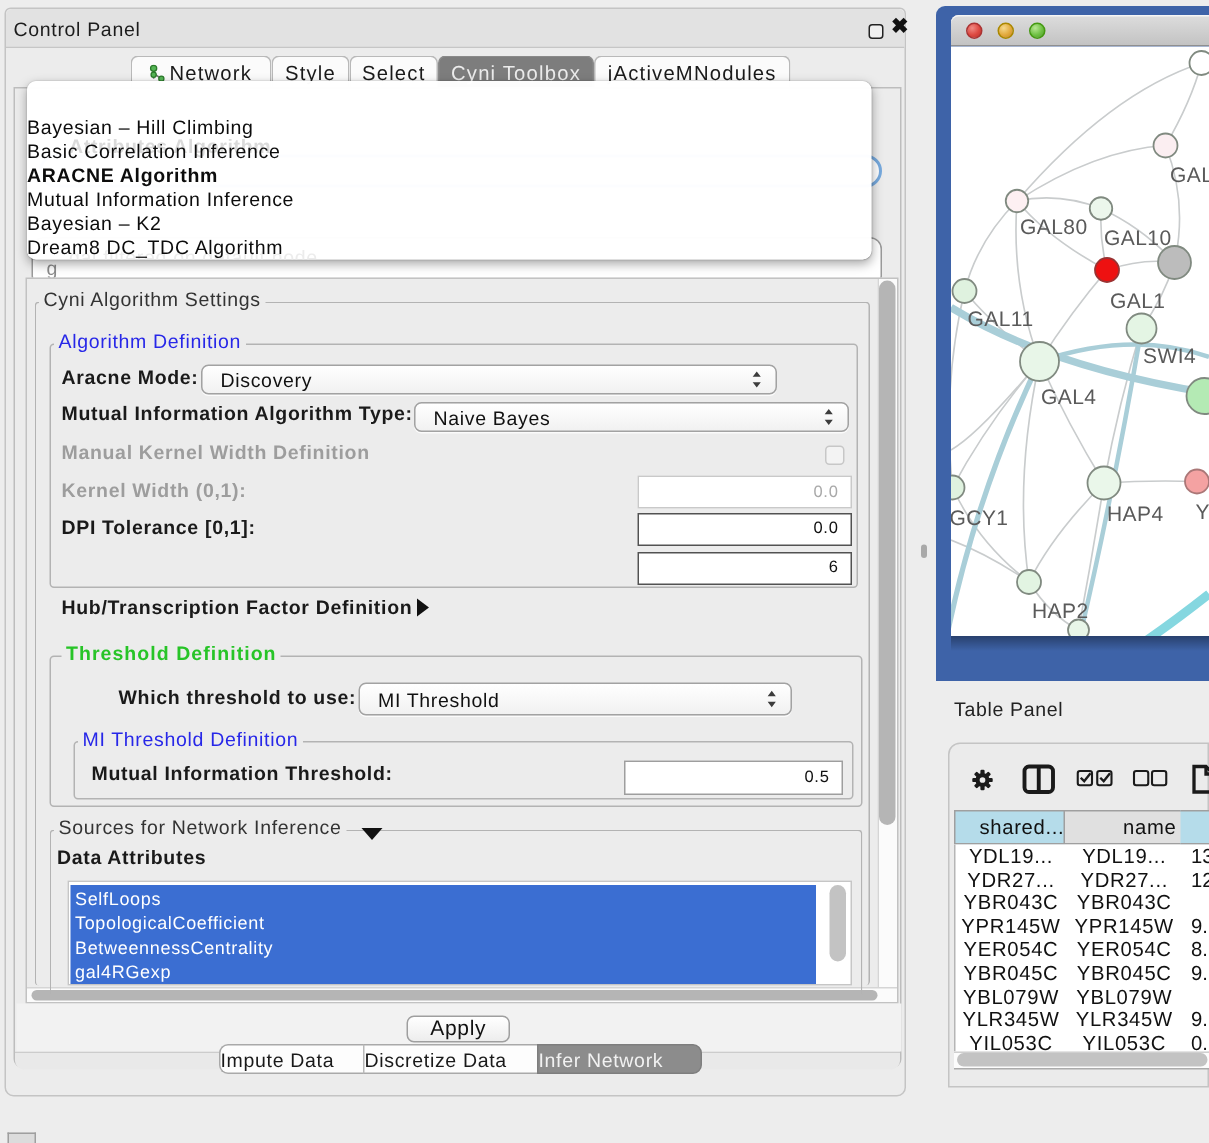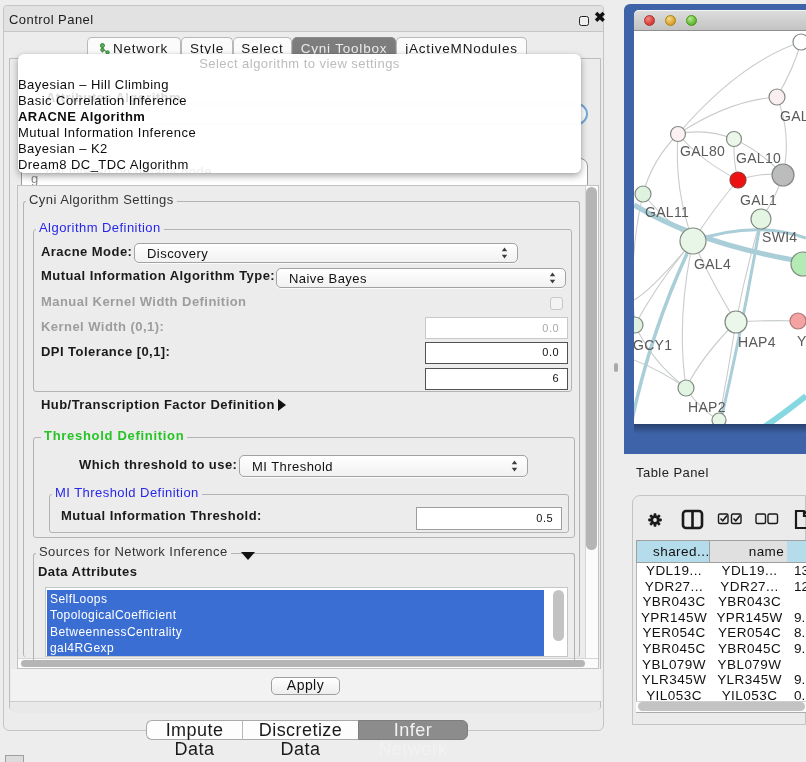--- a/index.html
+++ b/index.html
@@ -39,21 +39,21 @@
 
 .sbv { position:absolute; background:#fbfbfb; }
 .thumb { position:absolute; background:#b5b5b5; border-radius:6px; }
 
 
 #popup { overflow:hidden; left:8px; top:-5px; width:563px; height:119px; background:rgba(255,255,255,.98); border-radius:6px; box-shadow:0 3px 7px rgba(0,0,0,.35), 0 0 1px rgba(0,0,0,.3); z-index:50; }
 #popup .hint { position:absolute; left:0; top:2px; width:100%; text-align:center; color:#bcbcbc; font-size:13px; }
 #popup .it { position:absolute; left:0px; font-size:13px; color:#0c0c0c; white-space:nowrap; }
 
 
-.seg { position:absolute; top:714px; height:20px; font-size:18px; color:#1a1a1a; text-align:center; line-height:19px; background:#fdfdfd; border-top:1px solid #a9a9a9; border-bottom:1px solid #a9a9a9; }
+.seg { position:absolute; top:690px; height:20px; font-size:13px; color:#1a1a1a; text-align:left; line-height:19px; background:#fdfdfd; border-top:1px solid #a9a9a9; border-bottom:1px solid #a9a9a9; }
 
 
 #netframe { left:624px; top:4px; width:182px; height:450px; background:#3e63a8; border-radius:6px 0 0 0; }
 #nettitle { left:634px; top:10px; width:172px; height:21px; background:linear-gradient(#dddddd,#c3c3c3); border-bottom:1px solid #8f8f8f; border-radius:5px 0 0 0; box-shadow:inset 0 1px 0 #f5f5f5; }
 .tl { position:absolute; top:5px; width:11px; height:11px; border-radius:50%; }
 #netcanvas { left:634px; top:31px; width:172px; height:393px; background:#fff; overflow:hidden; }
 #netshadow { left:634px; top:424px; width:172px; height:10px; background:linear-gradient(rgba(0,0,0,.35),rgba(0,0,0,0)); }
 
 #tp-label { left:636px; top:465px; font-size:13px; color:#222; }
 #tpanel { left:632px; top:495px; width:174px; height:230px; background:#ebebeb; border:1px solid #c4c4c4; border-radius:8px 0 0 0; }
@@ -155,21 +155,20 @@
       <div class="abs" style="left:35px; top:528px; width:523px; height:70px; background:#fff; border:1px solid #c6c6c6;">
         <div class="abs" style="left:1px; top:2px; width:497px; height:66px; background:#3b6ed2; color:#fff; font-size:12px; line-height:16.3px; padding:1px 0 0 3px;">SelfLoops<br>TopologicalCoefficient<br>BetweennessCentrality<br>gal4RGexp</div>
         <div class="thumb" style="left:507px; top:2px; width:11px; height:51px; background:#c3c3c3;"></div>
       </div>
 
       <div class="abs" style="left:1px; top:610px; width:590px; height:32px; background:#f2f2f2;"></div>
       <div class="abs" style="left:261px; top:618px; width:69px; height:18px; background:linear-gradient(#ffffff,#ededed); border:1px solid #9f9f9f; border-radius:5px; font-size:14px; text-align:center; line-height:15px; color:#111;">Apply</div>
       <div class="abs" style="left:0px; top:642px; width:590px; height:12px; background:#e9e9e9; border-top:1px solid #cccccc; border-radius:0 0 6px 6px;"></div>
 
       <div id="popup" class="abs">
-        <div class="hint">Select algorithm to view settings</div>
         <div class="abs" style="left:28px; top:36px; font-size:13px; font-weight:bold; color:#dadada; white-space:nowrap;">Attributes Algorithm</div>
         <div class="abs" style="left:28px; top:110px; font-size:13px; color:#ececec; white-space:nowrap;">gal filtered on default node</div>
         <div class="it" style="top:22.5px;">Bayesian – Hill Climbing</div>
         <div class="it" style="top:38.5px;">Basic Correlation Inference</div>
         <div class="it" style="top:54.5px; font-weight:bold;">ARACNE Algorithm</div>
         <div class="it" style="top:70.5px;">Mutual Information Inference</div>
         <div class="it" style="top:86.5px;">Bayesian – K2</div>
         <div class="it" style="top:102.5px;">Dream8 DC_TDC Algorithm</div>
       </div>
     </div>

